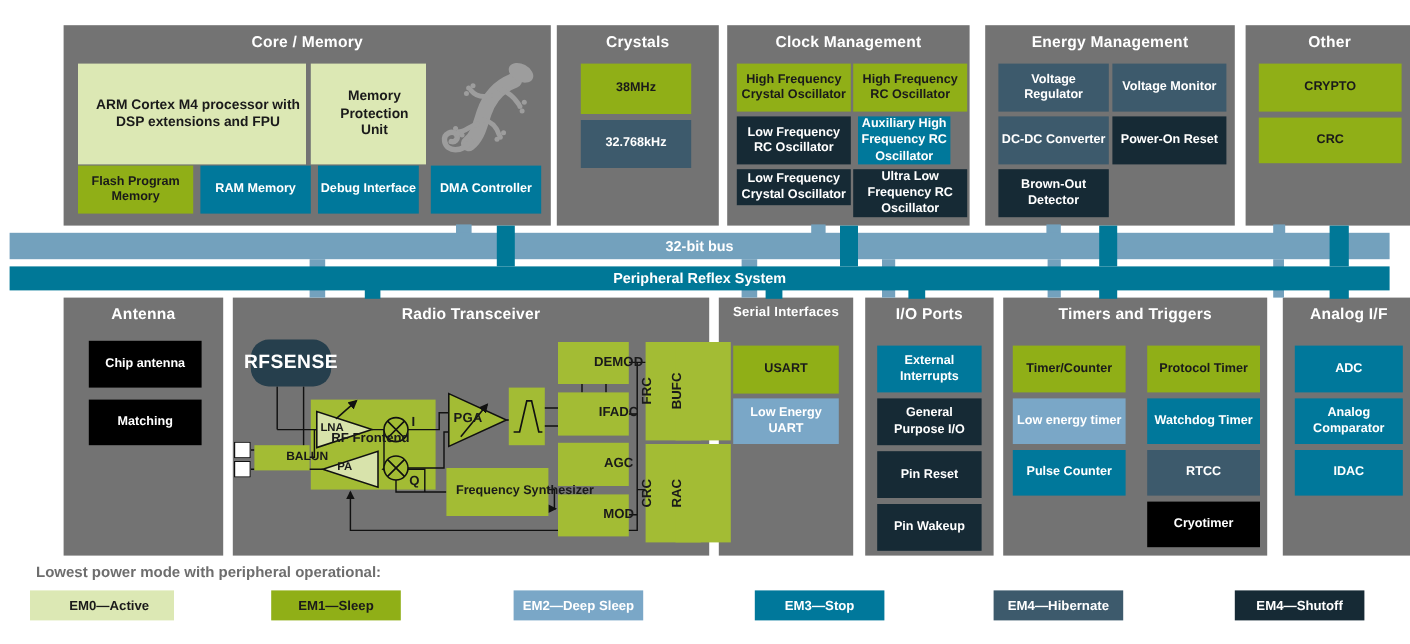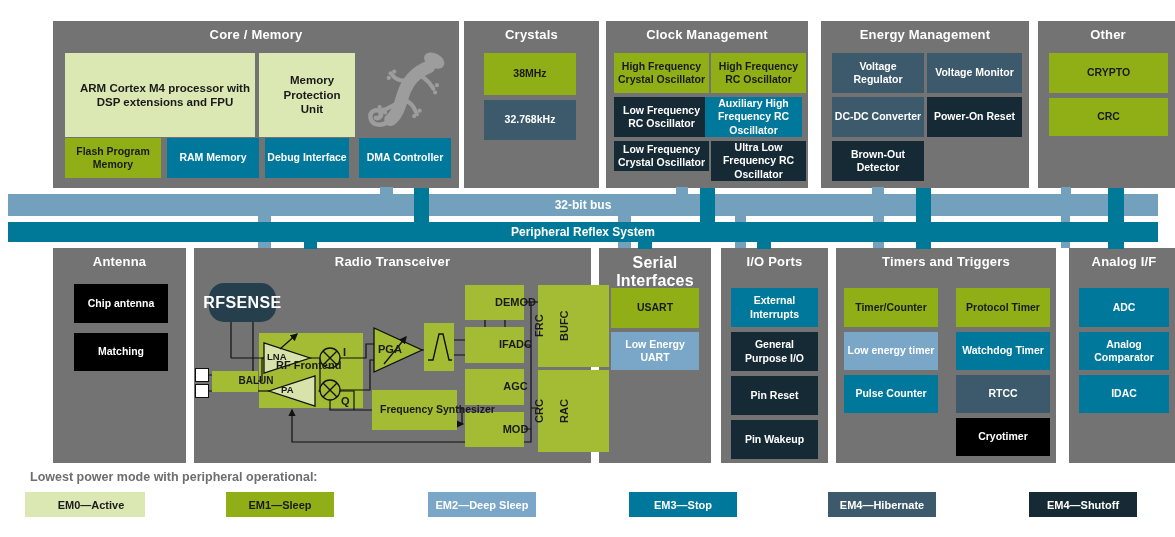--- a/index.html
+++ b/index.html
@@ -107,21 +107,21 @@
     <div class="sec-title">Crystals</div>
     <div class="chip c-em1" style="left:20px;top:32px;width:92px;height:42px">38MHz</div>
     <div class="chip c-em4h" style="left:20px;top:79px;width:92px;height:40px">32.768kHz</div>
   </div>
 
   <div class="sec" style="left:575px;top:21px;width:202px;height:167px">
     <div class="sec-title">Clock Management</div>
     <div class="chip c-em1" style="left:8px;top:32px;width:95px;height:40px">High Frequency Crystal Oscillator</div>
     <div class="chip c-em1" style="left:105px;top:32px;width:95px;height:40px">High Frequency RC Oscillator</div>
     <div class="chip c-em4s" style="left:8px;top:76px;width:95px;height:40px">Low Frequency RC Oscillator</div>
-    <div class="chip c-em3" style="left:99px;top:76px;width:97px;height:40px">Auxiliary High Frequency RC Oscillator</div>
+    <div class="chip c-em3" style="left:109px;top:76px;width:77px;height:40px">Auxiliary High Frequency RC Oscillator</div>
     <div class="chip c-em4s" style="left:8px;top:120px;width:95px;height:30px">Low Frequency Crystal Oscillator</div>
     <div class="chip c-em4s" style="left:105px;top:120px;width:95px;height:40px">Ultra Low Frequency RC Oscillator</div>
   </div>
 
   <div class="sec" style="left:790px;top:21px;width:208px;height:167px">
     <div class="sec-title">Energy Management</div>
     <div class="chip c-em4h" style="left:11px;top:32px;width:92px;height:40px">Voltage Regulator</div>
     <div class="chip c-em4h" style="left:106px;top:32px;width:95px;height:40px">Voltage Monitor</div>
     <div class="chip c-em4h" style="left:11px;top:76px;width:92px;height:40px">DC-DC Converter</div>
     <div class="chip c-em4s" style="left:106px;top:76px;width:95px;height:40px">Power-On Reset</div>
@@ -213,21 +213,21 @@
 
     <div class="rlabel" style="left:73px;top:103px;font-size:9.5px">LNA</div>
     <div class="rlabel" style="left:87px;top:136px;font-size:9.5px">PA</div>
     <div class="rlabel" style="left:82px;top:111px;font-size:11px">RF Frontend</div>
     <div class="rlabel" style="left:184px;top:95px;font-size:11px">PGA</div>
     <div class="rlabel" style="left:149px;top:98px;font-size:11px">I</div>
     <div class="rlabel" style="left:147px;top:147px;font-size:11px">Q</div>
   </div>
 
   <div class="sec" style="left:568px;top:248px;width:112px;height:215px">
-    <div class="sec-title" style="font-size:16px">Serial Interfaces</div>
+    <div class="sec-title" style="font-size:11px">Serial Interfaces</div>
     <div class="chip c-em1" style="left:12px;top:40px;width:88px;height:40px">USART</div>
     <div class="chip c-em2" style="left:12px;top:84px;width:88px;height:38px">Low Energy UART</div>
   </div>
 
   <div class="sec" style="left:690px;top:248px;width:107px;height:215px">
     <div class="sec-title">I/O Ports</div>
     <div class="chip c-em3" style="left:10px;top:40px;width:87px;height:39px">External Interrupts</div>
     <div class="chip c-em4s" style="left:10px;top:84px;width:87px;height:39px">General Purpose I/O</div>
     <div class="chip c-em4s" style="left:10px;top:128px;width:87px;height:39px">Pin Reset</div>
     <div class="chip c-em4s" style="left:10px;top:172px;width:87px;height:39px">Pin Wakeup</div>

